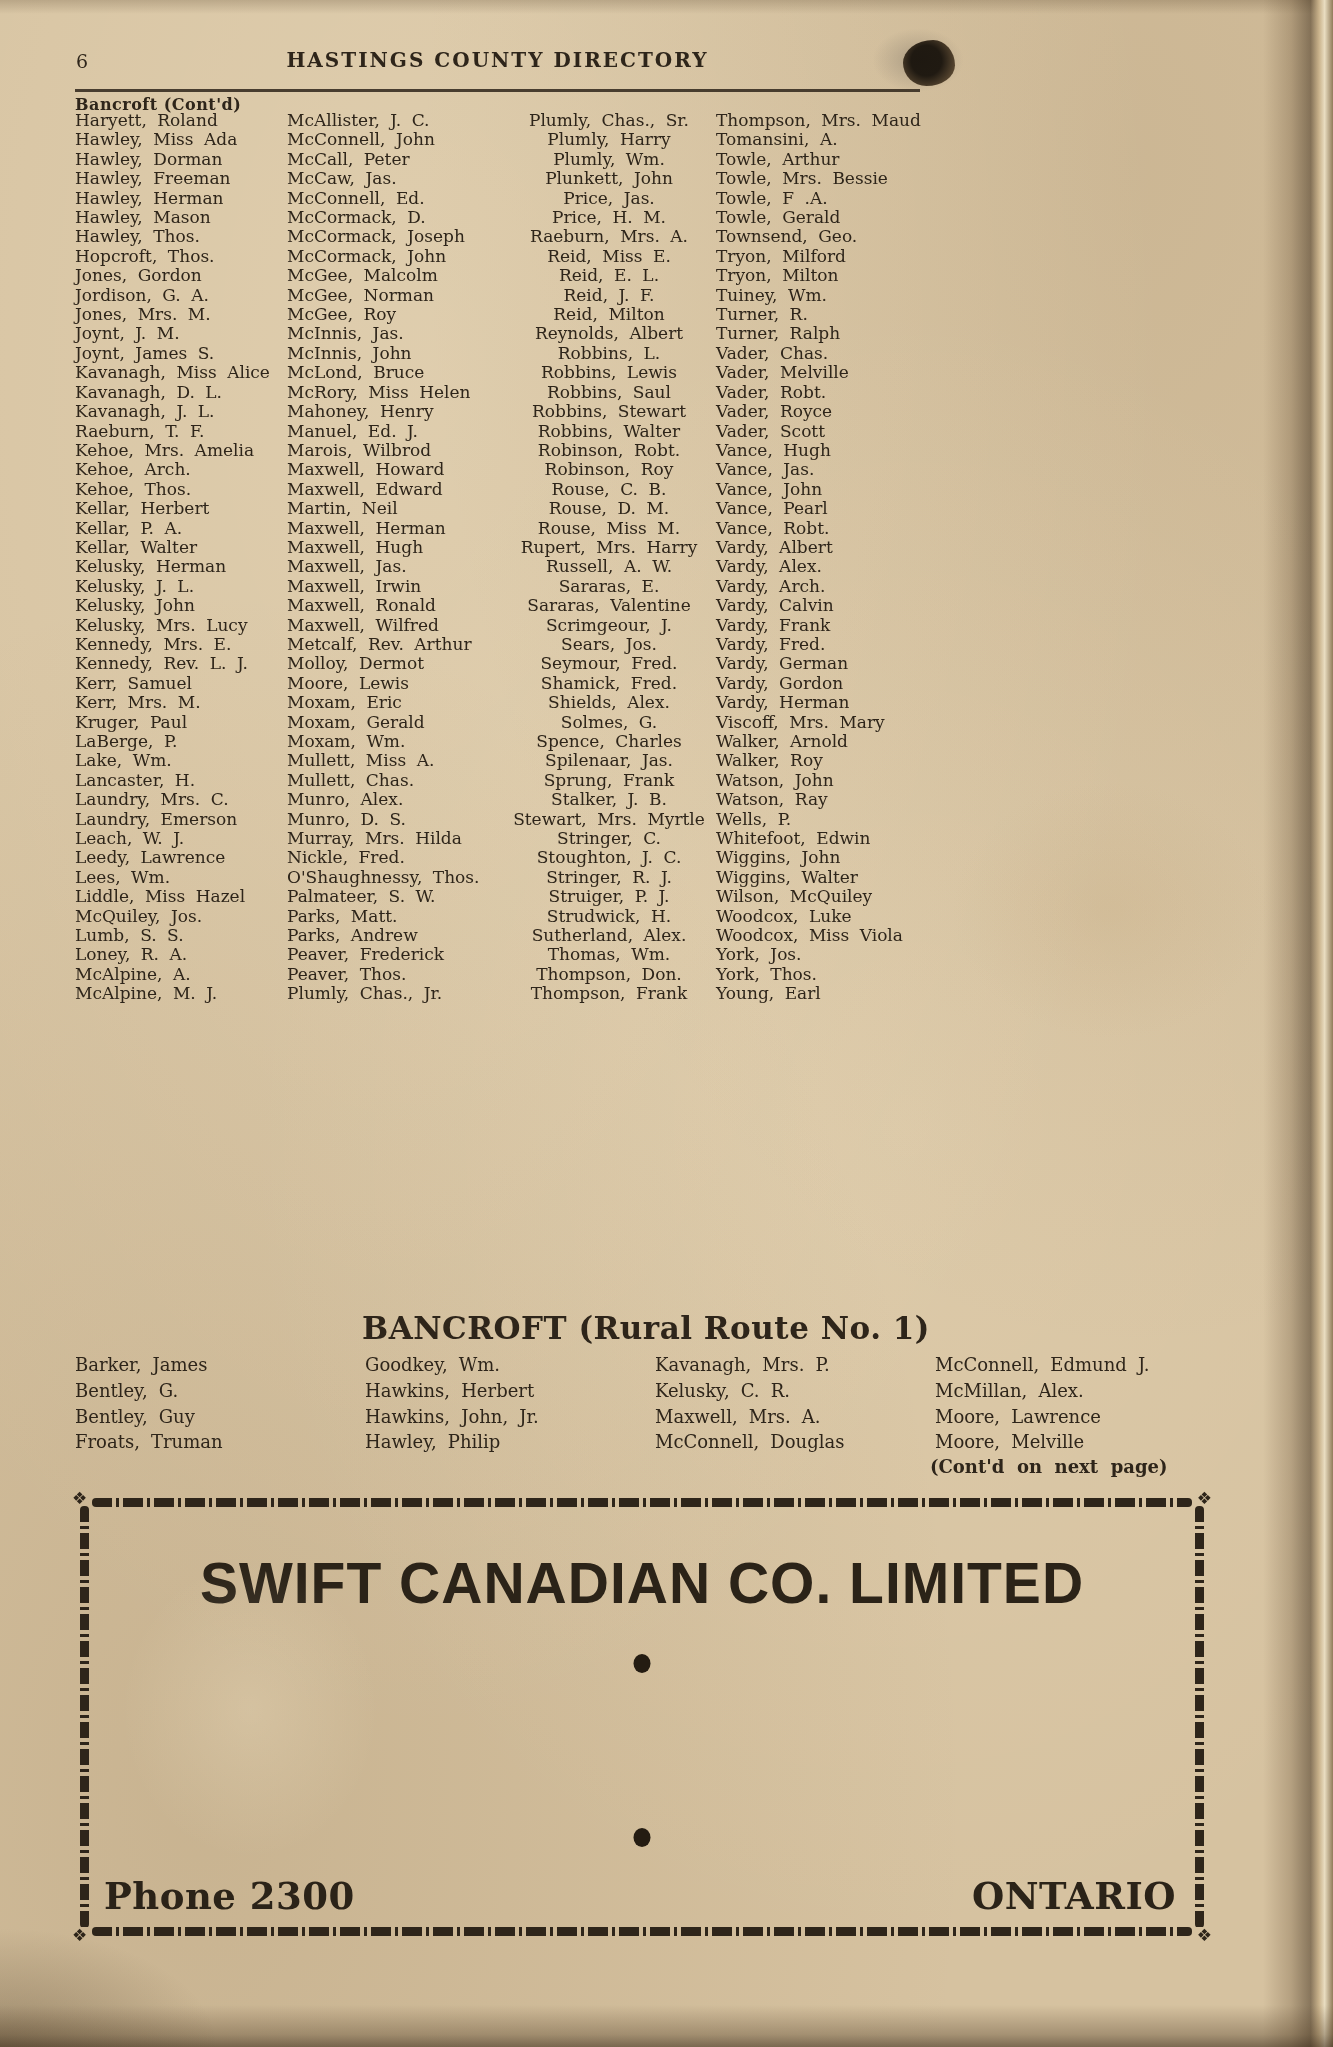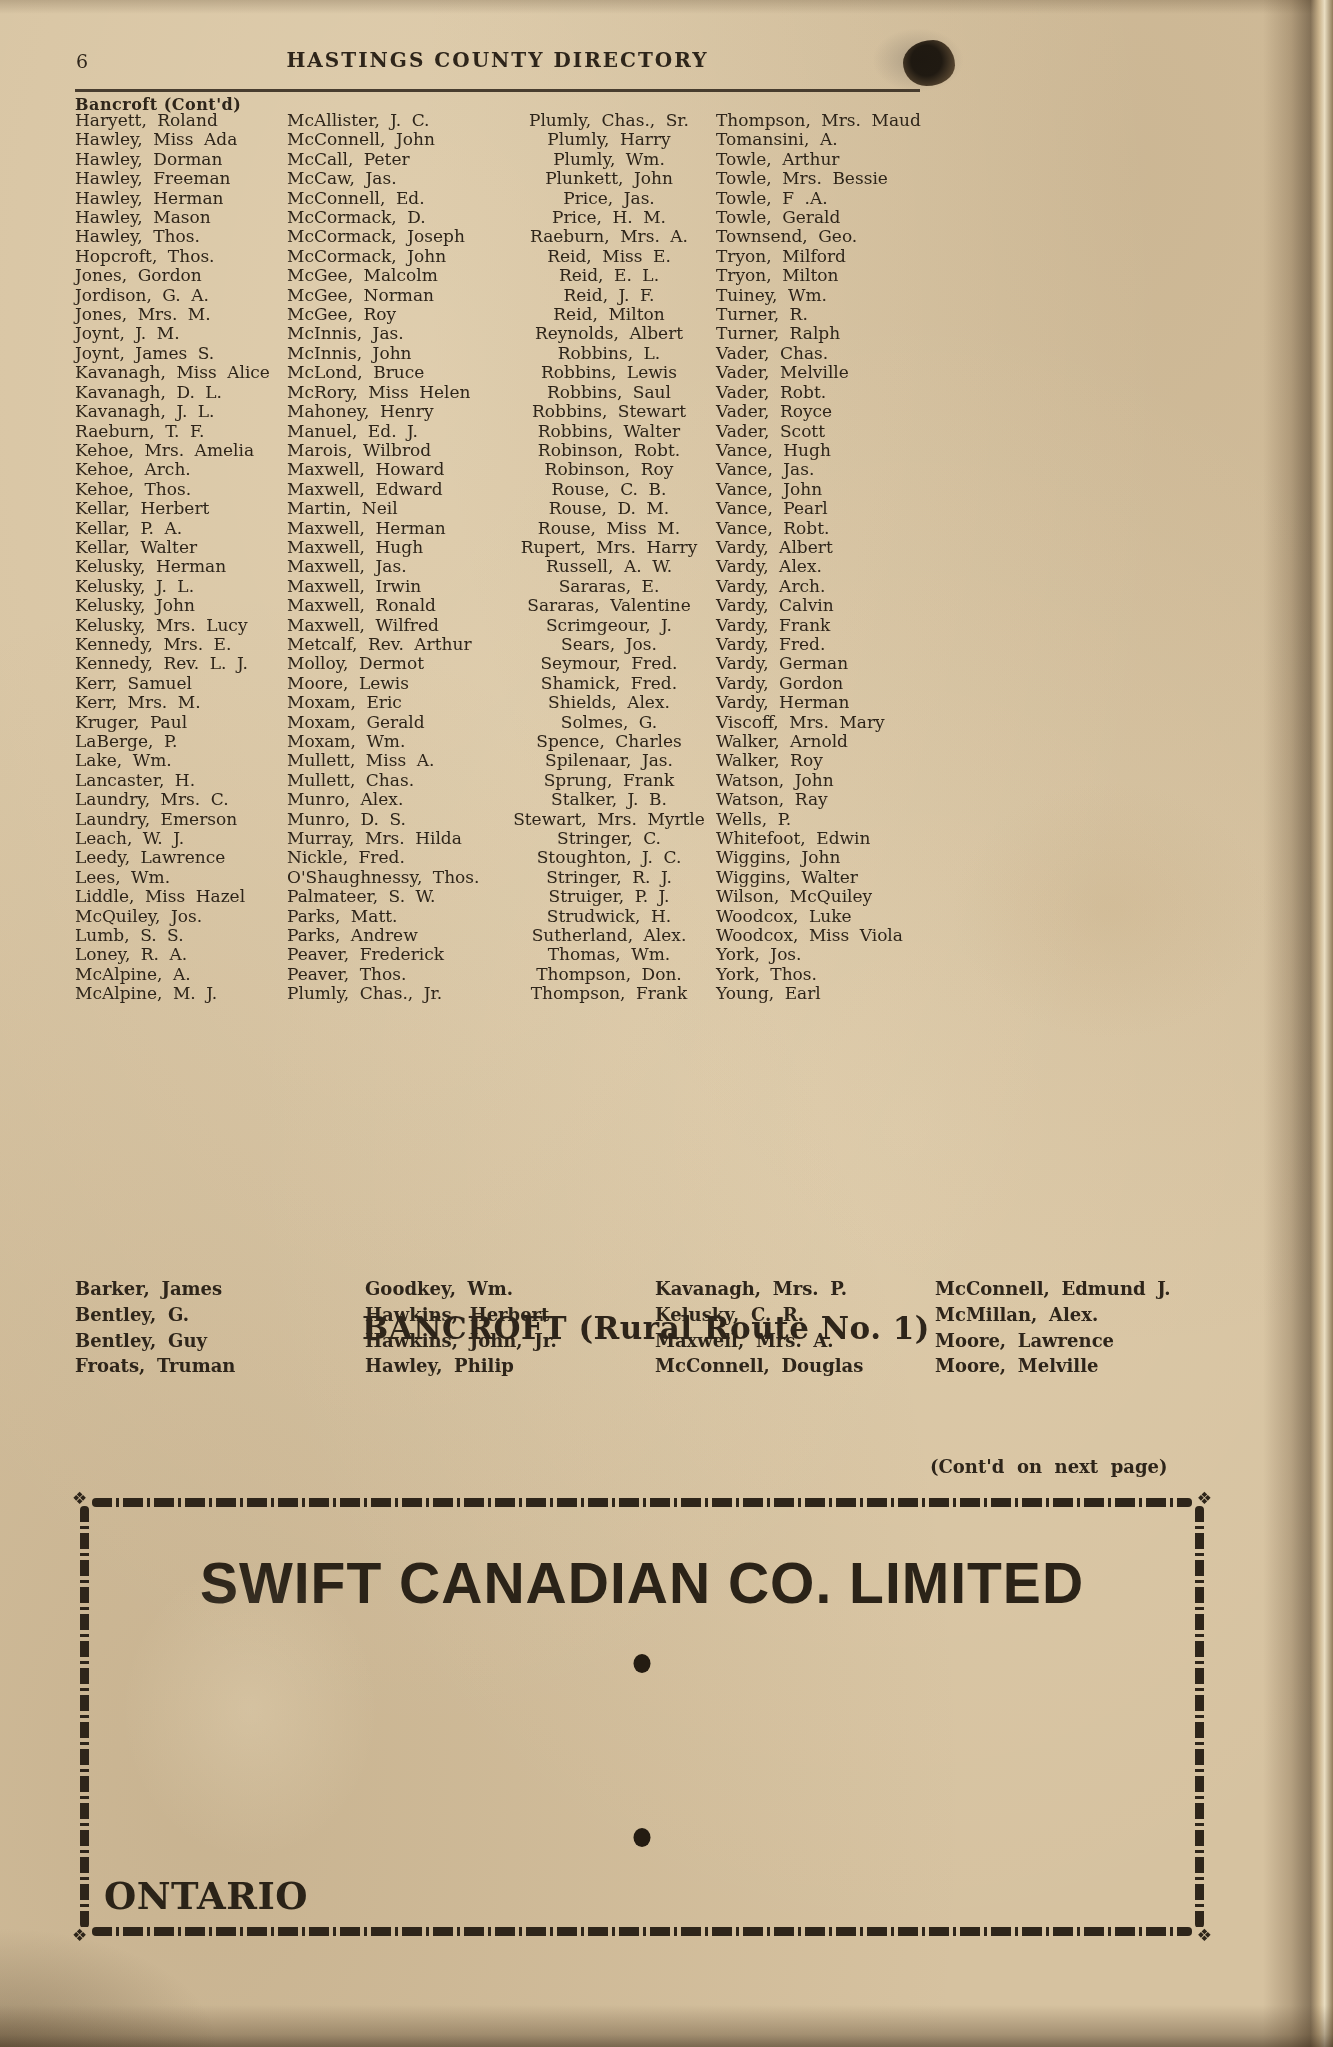--- a/index.html
+++ b/index.html
@@ -25,21 +25,21 @@
   .section-heading{left:75px;top:95px;font-size:16px;font-weight:bold;letter-spacing:.5px;}
   .dir-col{top:111px;width:218px;}
   .dir-col .entry{font-size:17px;line-height:19.4px;white-space:nowrap;word-spacing:.30em;}
   .col-1{left:75px;}
   .col-2{left:287px;}
   .col-3{left:500px;text-align:center;}
   .col-4{left:716px;}
 
   
   .rural-title{left:362px;top:1310px;font-size:31px;font-weight:bold;letter-spacing:.5px;white-space:nowrap;}
-  .rural-col{top:1276px;width:285px;font-weight:bold;}
+  .rural-col{top:1352px;width:285px;}
   .rural-col .entry{font-size:18px;line-height:25.8px;white-space:nowrap;word-spacing:.30em;}
   .rcol-1{left:75px;}
   .rcol-2{left:365px;}
   .rcol-3{left:655px;}
   .rcol-4{left:935px;}
   .cont-note{left:930px;top:1456px;font-size:18px;font-weight:bold;word-spacing:.35em;white-space:nowrap;}
 
   
   .ad-box{left:78px;top:1492px;width:1128px;height:450px;}
   .chain-h{position:absolute;left:14px;right:14px;height:9px;
@@ -321,20 +321,21 @@
   <div class="chain-v chain-right"></div>
   <span class="corner tl">❖</span>
   <span class="corner tr">❖</span>
   <span class="corner bl">❖</span>
   <span class="corner br">❖</span>
 
   <div class="ad-headline">SWIFT CANADIAN CO. LIMITED</div>
   <div class="dot dot-1"></div>
   <div class="dot dot-2"></div>
   <div class="ad-bottom">
+    <span>Phone 2300</span>
     <span>ONTARIO</span>
   </div>
 </div>
 
 <div class="abs blob-smudge"></div>
 <div class="abs blob"></div>
 <div class="abs stain-1"></div>
 <div class="abs stain-2"></div>
 <div class="abs edge-top"></div>
 <div class="abs edge-right"></div>

